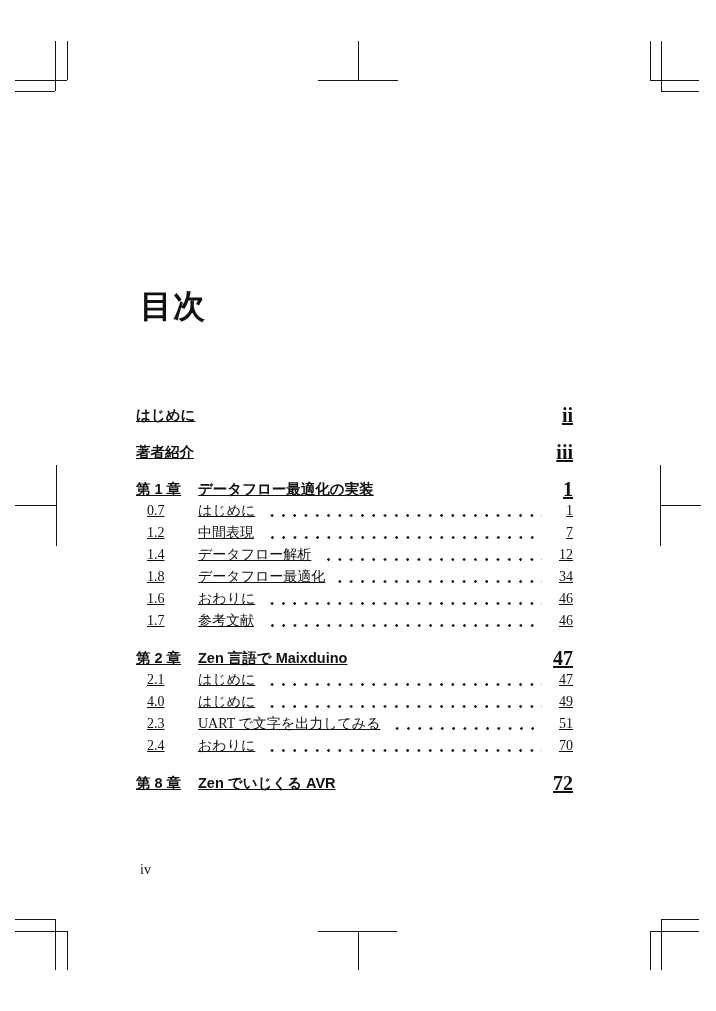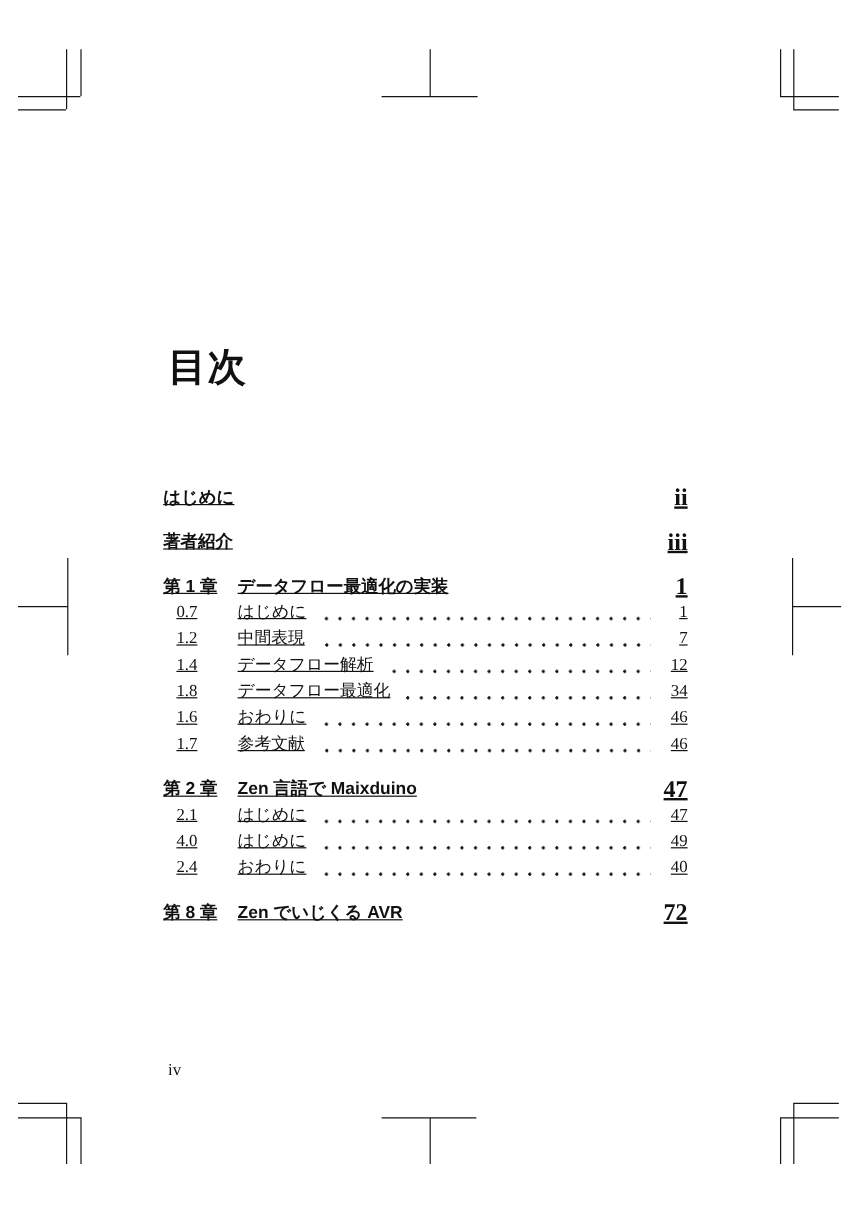--- a/index.html
+++ b/index.html
@@ -31,21 +31,21 @@
   .sec-title{flex:none;}
   .spacer{flex:1;}
   .leader{
     flex:1;height:3px;align-self:flex-end;margin:0 9px 5px 9px;
     background-image:radial-gradient(circle at 1.5px 1.5px,#111 1.1px,transparent 1.5px);
     background-size:11.3px 3px;background-repeat:repeat-x;background-position:right bottom;
   }
   .pagenum{min-width:22px;flex:none;text-align:right;}
   .front-row .pagenum,.chap-row .pagenum{font-family:"Liberation Serif","DejaVu Serif",serif;font-size:20px;}
 
-  .footer{position:absolute;left:140px;top:861px;font-size:14px;line-height:18px;margin-top:23px;}
+  .footer{position:absolute;left:140px;top:861px;font-size:14px;line-height:18px;}
 </style>
 </head>
 <body>
 
 <div class="sheet">
 
   <svg class="cropmarks" viewBox="0 0 716 1011" xmlns="http://www.w3.org/2000/svg">
     <g>
       <path d="M15 80.5 H67 M15 91.5 H55 M55.5 41 V91 M67.5 41 V80"></path>
     </g>
@@ -139,24 +139,30 @@
         <span class="leader"></span>
         <span class="pagenum">47</span>
       </div>
       <div class="row sec-row">
         <span class="sec-num">4.0</span>
         <span class="sec-title">はじめに</span>
         <span class="leader"></span>
         <span class="pagenum">49</span>
       </div>
       <div class="row sec-row">
+        <span class="sec-num">2.3</span>
+        <span class="sec-title">UART で文字を出力してみる</span>
+        <span class="leader"></span>
+        <span class="pagenum">51</span>
+      </div>
+      <div class="row sec-row">
         <span class="sec-num">2.4</span>
         <span class="sec-title">おわりに</span>
         <span class="leader"></span>
-        <span class="pagenum">40</span>
+        <span class="pagenum">70</span>
       </div>
       <div class="row chap-row">
         <span class="chap-num">第 8 章</span>
         <span class="chap-title">Zen でいじくる AVR</span>
         <span class="spacer"></span>
         <span class="pagenum">72</span>
       </div>
     </div>
 
   <div class="footer">iv</div>

